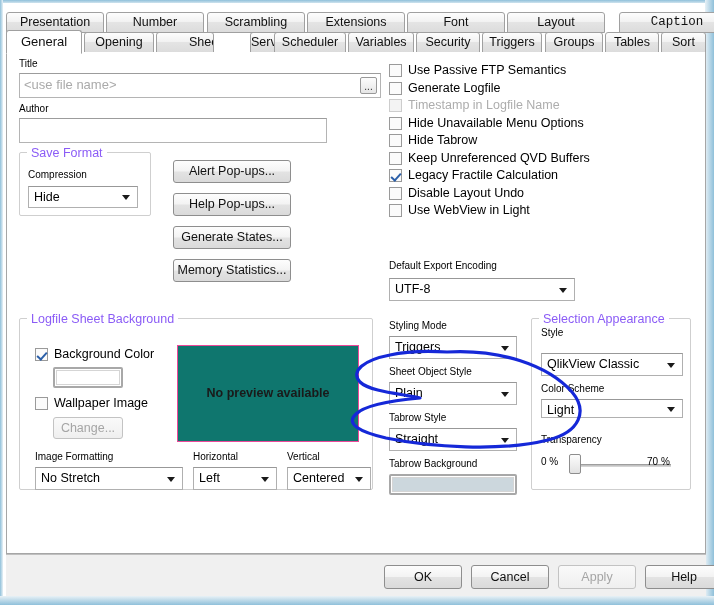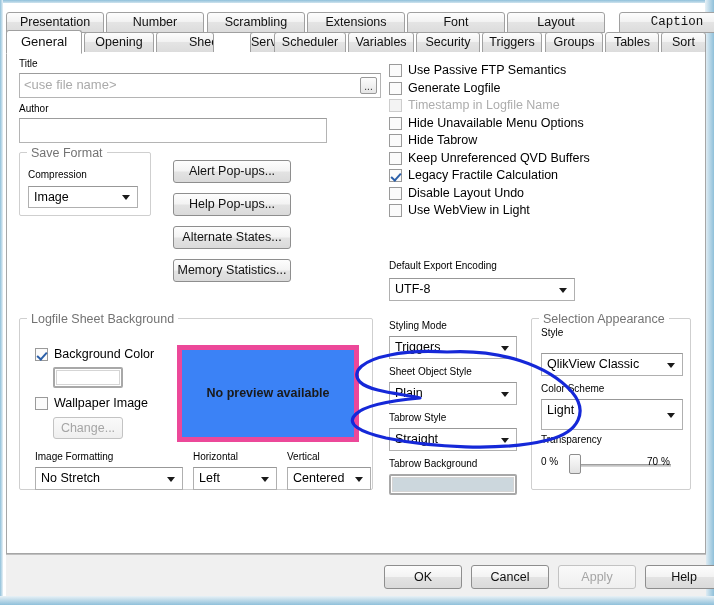--- a/index.html
+++ b/index.html
@@ -149,21 +149,21 @@
     position: absolute;
     border: 1px solid #cfcfcf;
     border-radius: 2px;
   }
   .group-title {
     position: absolute;
     background: #ffffff;
     padding: 0 4px;
     font-size: 12.5px;
     white-space: nowrap;
-    color: #737373;
+    color: #8b5cf6;
   }
 
   .chk { position: absolute; }
   .chk .box {
     position: absolute;
     left: 0; top: 1px;
     width: 13px; height: 13px;
     background: #fbfbfb;
     border: 1px solid #9a9a9a;
   }
@@ -193,22 +193,22 @@
     background: #ffffff;
   }
   .swatch .inner {
     position: absolute;
     left: 1px; top: 1px; right: 1px; bottom: 1px;
     border: 1px solid #d5d5d5;
   }
 
   #preview-box {
     position: absolute;
-    background: #3b82f6;
-    border: 5px solid #ec4899;
+    background: #0f766e;
+    border: 1px solid #ec4899;
     text-align: center;
     font-size: 12.5px;
     font-weight: bold;
     color: #1a1a1a;
   }
   #preview-text { position: absolute; left: 0; right: 0; top: 50%; margin-top: -8px; }
 
   
   #slider-track {
     position: absolute;
@@ -285,27 +285,27 @@
     </div>
     <div class="ellipsis-btn" style="left:353px; top:25px;">...</div>
 
     <div class="lbl" style="left:12px; top:51px;">Author</div>
     <div class="textbox" style="left:12px; top:66px; width:308px; height:25px;"></div>
 
     <div class="group" style="left:12px; top:100px; width:132px; height:64px;"></div>
     <div class="group-title" style="left:20px; top:94px;">Save Format</div>
     <div class="lbl" style="left:21px; top:117px;">Compression</div>
     <div class="combo" style="left:21px; top:134px; width:110px; height:22px; line-height:20px;">
-      <span class="cval">Image</span>
+      <span class="cval">Hide</span>
       <span class="arrow"></span>
     </div>
 
     <div class="btn" style="left:166px; top:108px; width:118px; height:23px; line-height:21px;">Alert Pop-ups...</div>
     <div class="btn" style="left:166px; top:141px; width:118px; height:23px; line-height:21px;">Help Pop-ups...</div>
-    <div class="btn" style="left:166px; top:174px; width:118px; height:23px; line-height:21px;">Alternate States...</div>
+    <div class="btn" style="left:166px; top:174px; width:118px; height:23px; line-height:21px;">Generate States...</div>
     <div class="btn" style="left:166px; top:207px; width:118px; height:23px; line-height:21px;">Memory Statistics...</div>
 
     <div id="checkbox-column">
         <div class="chk" style="position: absolute; left: 382px; top: 11px;">
           <span class="box"></span>
           <span class="txt">Use Passive FTP Semantics</span>
         </div>
         <div class="chk" style="position: absolute; left: 382px; top: 29px;">
           <span class="box"></span>
           <span class="txt">Generate Logfile</span>
@@ -411,21 +411,21 @@
     <div class="group" style="left:524px; top:266px; width:160px; height:172px;"></div>
     <div class="group-title" style="left:532px; top:260px;">Selection Appearance</div>
 
     <div class="lbl" style="left:534px; top:275px;">Style</div>
     <div class="combo" style="left:534px; top:301px; width:142px; height:23px; line-height:21px;">
       <span class="cval">QlikView Classic</span>
       <span class="arrow"></span>
     </div>
 
     <div class="lbl" style="left:534px; top:331px;">Color Scheme</div>
-    <div class="combo" style="left:534px; top:347px; width:142px; height:31px; line-height:21px;padding-left:28px;">
+    <div class="combo" style="left:534px; top:347px; width:142px; height:19px; line-height:21px;padding-left:28px;">
       <span class="cval">Light</span>
       <span class="arrow"></span>
     </div>
 
     <div class="lbl" style="left:534px; top:382px;">Transparency</div>
     <div class="lbl" style="left:534px; top:404px;">0 %</div>
     <div id="slider-track" style="left:566px; top:412px; width:98px;"></div>
     <div id="slider-thumb" style="left:562px; top:402px;"></div>
     <div class="lbl" style="left:640px; top:404px;">70 %</div>
 

